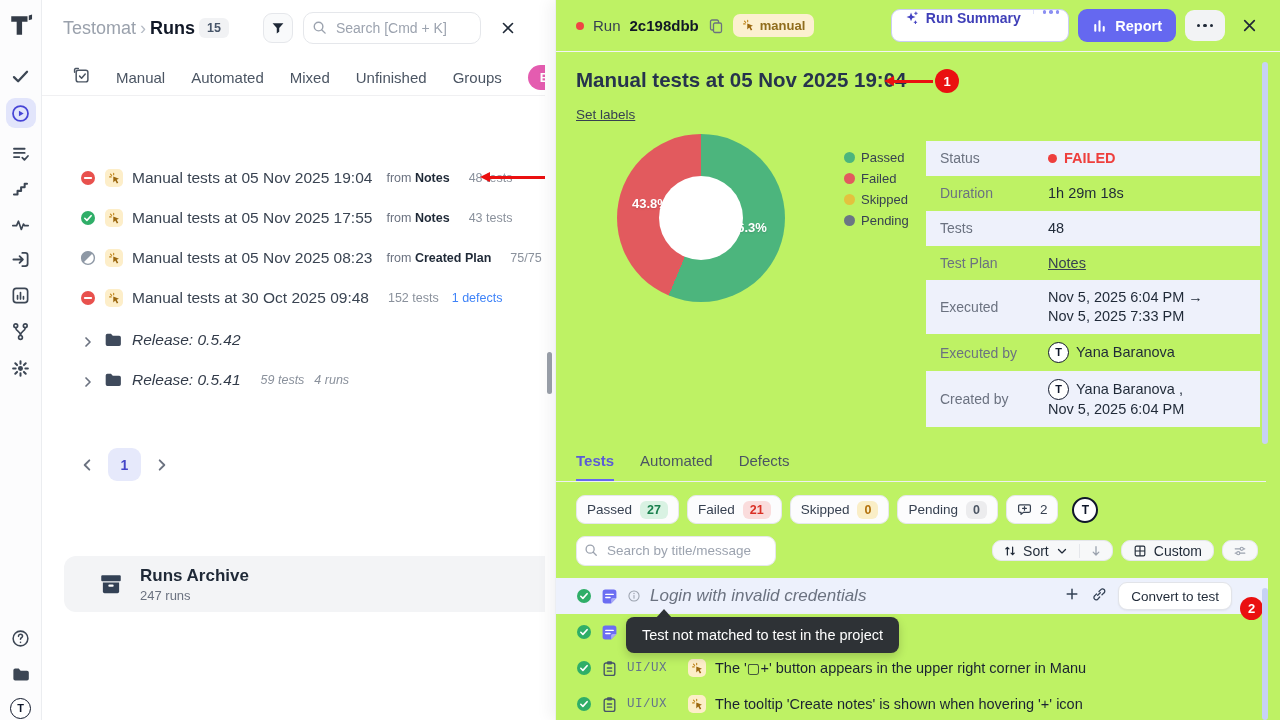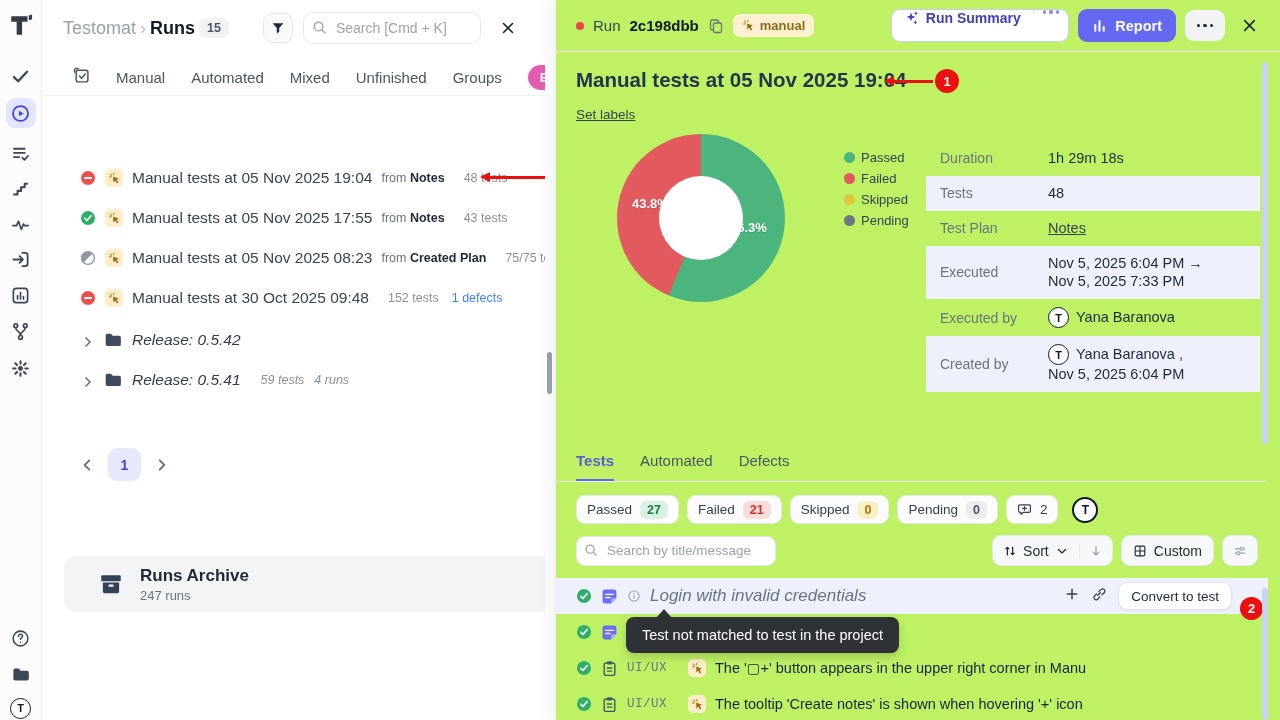--- a/index.html
+++ b/index.html
@@ -30,21 +30,21 @@
   .lp-close { margin-left:2px; color:#1f2937; width:26px; height:26px; display:flex; align-items:center; justify-content:center; }
   .lp-tabs { position:absolute; top:60px; left:0; width:503px; height:36px; display:flex; align-items:center; gap:26px; padding-left:31px; border-bottom:1px solid #f0f0f2; overflow:hidden; white-space:nowrap; }
   .lp-tabs .sel-icon { color:#4b5563; flex:none; }
   .lp-tab { font-size:15px; color:#4b5563; }
   .badge-pink { background:#e45cb0; color:#fff; font-size:13px; font-weight:600; padding:5px 12px; border-radius:999px; flex:none; }
   .run-row { position:absolute; left:0; width:503px; height:40px; display:flex; align-items:center; gap:9px; padding-left:38px; }
   .st-ic { width:16px; height:16px; flex:none; }
   .chip-manual { width:18px; height:18px; border-radius:5px; background:#fdeec9; display:flex; align-items:center; justify-content:center; flex:none; }
   .chip-manual svg { width:13px; height:13px; }
   .run-title { font-size:15.5px; color:#3a4452; white-space:nowrap; }
-  .run-from { font-size:12.5px; color:#6b7280; white-space:nowrap; }
+  .run-from { font-size:12.5px; color:#6b7280; margin-left:5px; white-space:nowrap; }
   .run-from b { color:#1f2937; font-weight:700; }
   .run-meta { font-size:12.5px; color:#8a919c; margin-left:10px; white-space:nowrap; }
   .run-defects { font-size:12.5px; color:#3f83f8; margin-left:4px; white-space:nowrap; }
   .folder-row { position:absolute; left:0; width:503px; height:40px; display:flex; align-items:center; gap:10px; padding-left:40px;font-style:italic; }
   .chev { color:#6b7280; width:12px; height:12px; flex:none; }
   .folder-ic { color:#3f4a5c; width:18px; height:18px; flex:none; }
   .folder-title { font-size:15.5px; color:#333c4a; }
   .pagination { position:absolute; top:448px; left:38px; display:flex; align-items:center; gap:14px; }
   .pg-chev { color:#6b7280; width:14px; height:14px; }
   .pg-page { width:33px; height:33px; background:#e6e9fb; border-radius:9px; color:#4546c8; font-size:14px; font-weight:600; display:flex; align-items:center; justify-content:center; }
@@ -117,21 +117,21 @@
   .pc-skipped { background:#faeec7; color:#b2700a; }
   .pc-pending { background:#ececee; color:#4b5563; }
   .pill svg { width:15px; height:15px; color:#374151; }
   .avatar-big { width:26px; height:26px; border-radius:50%; border:2px solid #0f172a; background:#fff; color:#0f172a; font-size:12px; font-weight:800; display:flex; align-items:center; justify-content:center; }
   .dt-searchrow { position:absolute; top:535px; left:20px; right:22px; height:31px; display:flex; align-items:center; }
   .dt-search { position:relative; width:200px; }
   .dt-search input { width:200px; height:30px; border:1px solid #e5e7eb; border-radius:9px; padding:0 8px 0 30px; font-size:13.5px; color:#374151; outline:none; font-family:inherit; }
   .dt-search input::placeholder { color:#9ca3af; }
   .dt-search .mag { position:absolute; left:8px; top:7px; color:#9ca3af; }
   .dt-controls { margin-left:auto; display:flex; align-items:center; gap:8px; }
-  .ctl { display:flex; align-items:center; border:1px solid #e5e7eb; border-radius:9px; background:#f7f8f9; height:31px; color:#1f2937; font-size:14px; }
+  .ctl { display:flex; align-items:center; border:1px solid #e5e7eb; border-radius:9px; background:#f7f8f9; height:21px; color:#1f2937; font-size:14px; }
   .ctl-sortgroup .seg1 { display:flex; align-items:center; gap:6px; padding:0 10px; }
   .ctl-sortgroup .seg2 { display:flex; align-items:center; padding:0 9px; border-left:1px solid #e5e7eb; color:#9ca3af; }
   .ctl-custom { gap:7px; padding:0 11px; }
   .ctl-icononly { width:36px; justify-content:center; color:#9ca3af; }
   .ctl svg { width:14px; height:14px; }
 
   
   .trow { position:absolute; left:0; width:712px; height:36px; display:flex; align-items:center; gap:9px; padding-left:20px; }
   .trow.hl { background:#edf1fc; }
   .note-ic, .clip-ic { width:17px; height:17px; flex:none; }
@@ -471,20 +471,27 @@
           <span class="lg-dot lg-skipped"></span>
           <span>Skipped</span>
         </span>
       <span class="lg-item">
           <span class="lg-dot lg-pending"></span>
           <span>Pending</span>
         </span>
     </div>
 
     <div class="info">
+      <div class="info-row alt">
+        <span class="info-label">Status</span>
+        <span class="info-value val-failed">
+            <i></i>
+            <span>FAILED</span>
+          </span>
+      </div>
       <div class="info-row">
         <span class="info-label">Duration</span>
         <span class="info-value">1h 29m 18s</span>
       </div>
       <div class="info-row alt">
         <span class="info-label">Tests</span>
         <span class="info-value">48</span>
       </div>
       <div class="info-row">
         <span class="info-label">Test Plan</span>

